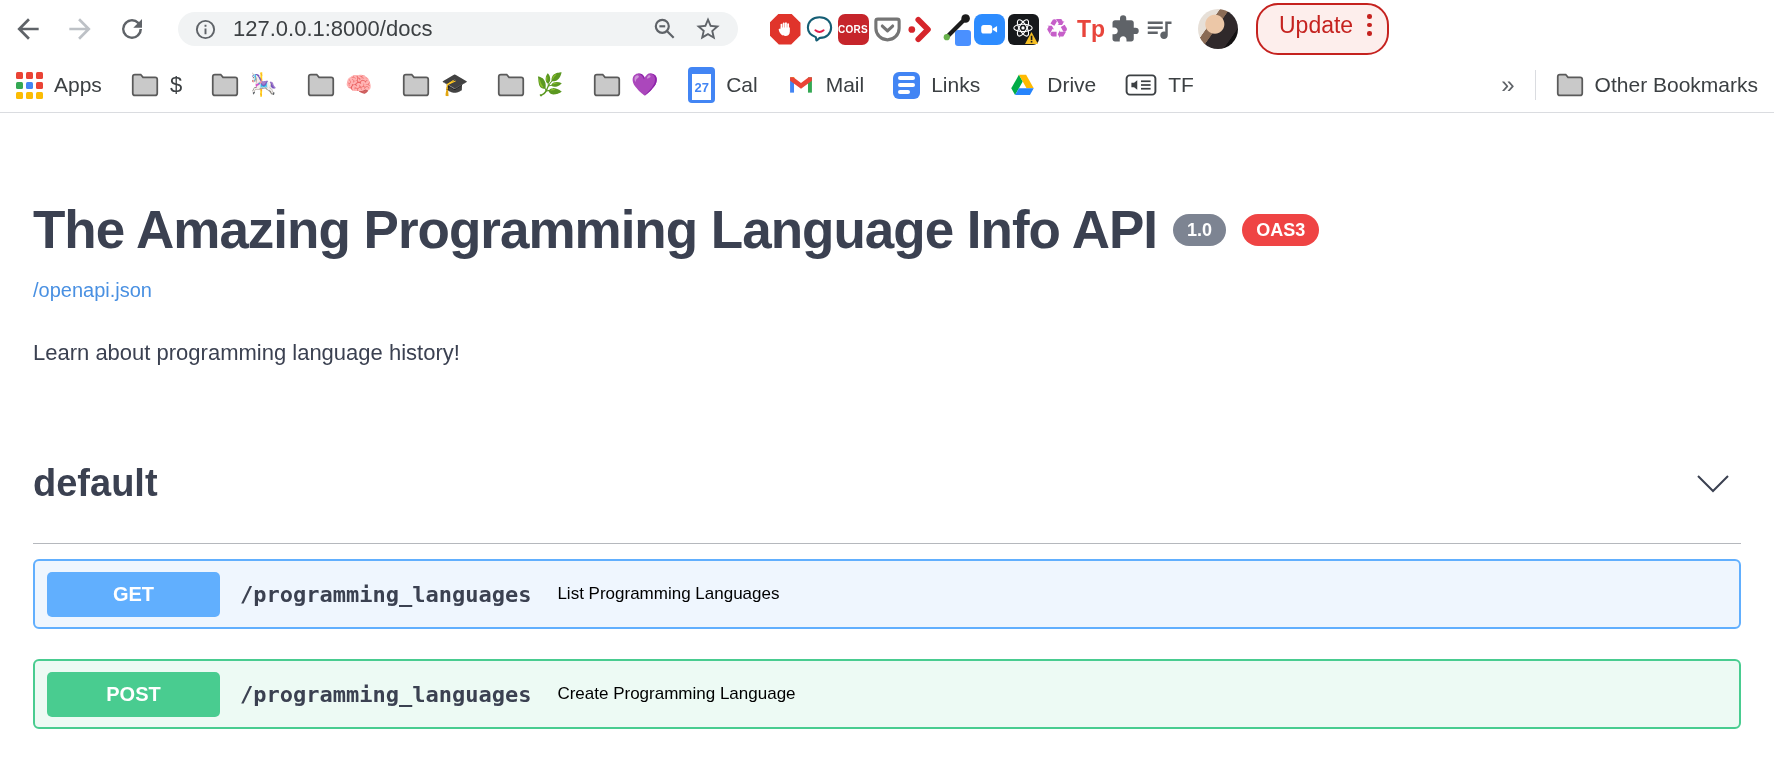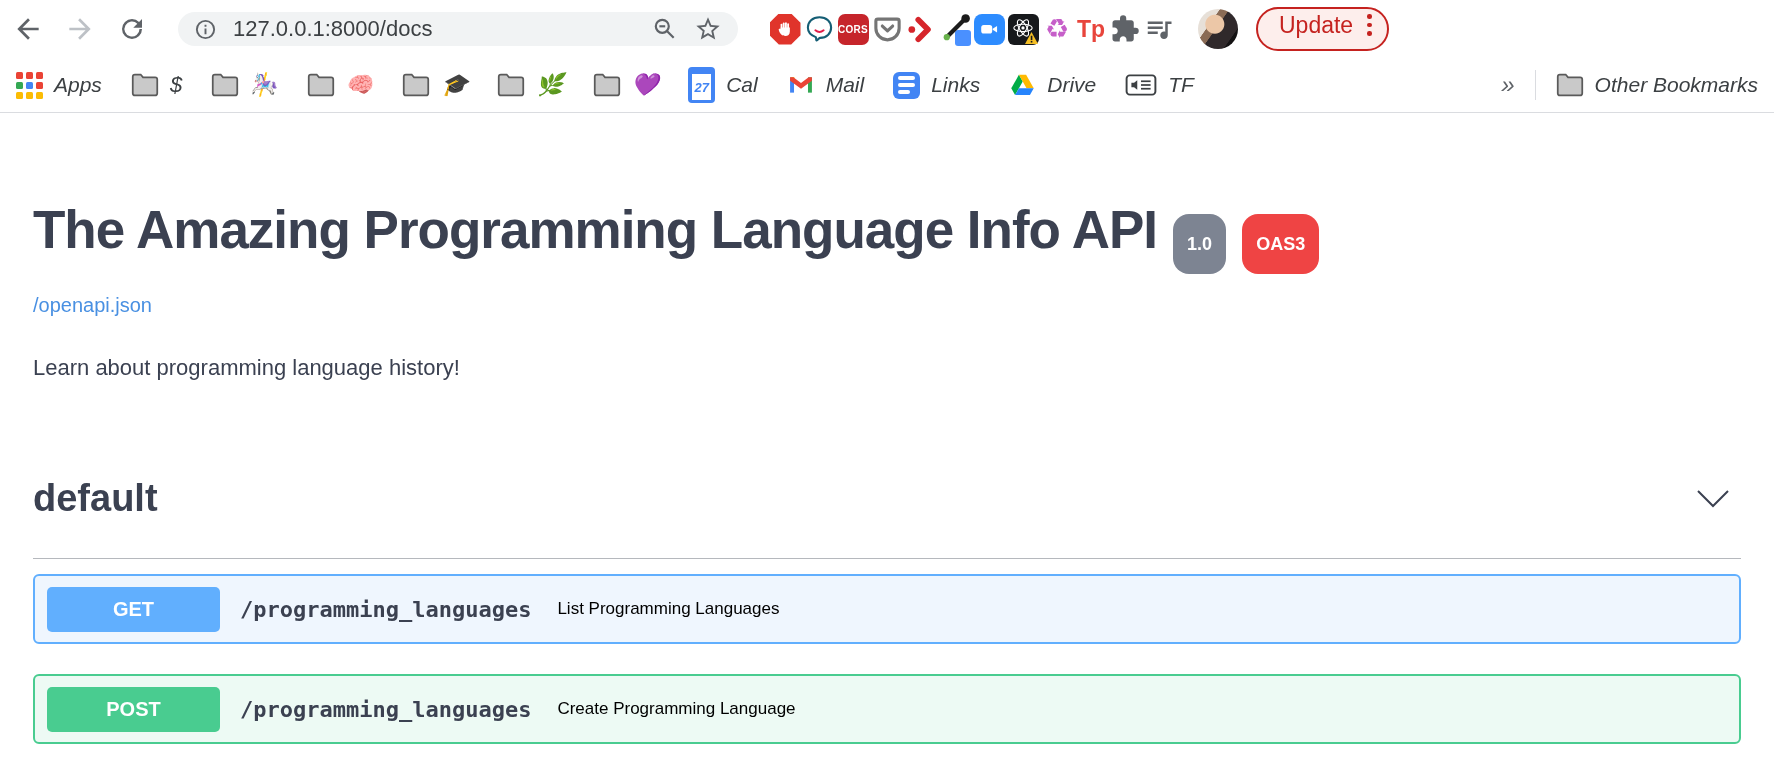--- a/index.html
+++ b/index.html
@@ -26,29 +26,29 @@
                display:flex; align-items:center; justify-content:center; }
   .recycle-glyph { font-size:27px; color:#c65fc9; line-height:1; }
   .tp-glyph { font-size:23px; font-weight:800; color:#e8453c; line-height:1; }
   .dropper-box { width:34px; height:34px; position:relative; }
   .dropper-box .blue-sq { position:absolute; right:1px; bottom:0; width:16px; height:16px;
                           background:#4a90ff; border-radius:3px; }
   .avatar { width:40px; height:40px; border-radius:50%; margin-left:22px; flex:none;
             background:
               radial-gradient(circle at 42% 38%, #ecc7a7 0 9px, rgba(0,0,0,0) 10px),
               linear-gradient(125deg, #e7e0d8 0 32%, #8a6b55 33% 46%, #30292b 47% 78%, #141213 79%); }
-  .update-pill { margin-left:18px; height:44px; border:2px solid #c5221f; border-radius:22px;
+  .update-pill { margin-left:18px; height:52px; border:2px solid #c5221f; border-radius:22px;
                  background:#fdeeec; display:flex; align-items:center; gap:14px; padding:0 15px 8px 21px; }
   .update-pill .label { color:#c5221f; font-size:23px; }
   .kebab { display:flex; flex-direction:column; gap:4px; }
   .kebab i { width:4.5px; height:4.5px; border-radius:50%; background:#c5221f; display:block; }
 
   
   .bookmarks { height:55px; display:flex; align-items:center; padding:0 16px;
-               border-bottom:1px solid #dadce0; background:#fff;font-style:italic; }
+               border-bottom:1px solid #dadce0; background:#fff; }
   .bm { display:flex; align-items:center; gap:11px; margin-right:29px; font-size:21px; color:#3c4043; }
   .bm .em { font-size:22px; line-height:1; }
   .apps-grid { display:grid; grid-template-columns:repeat(3,7px); grid-template-rows:repeat(3,7px); gap:3px; }
   .apps-grid i { border-radius:1.5px; display:block; }
   .cal-icon { width:27px; height:36px; background:#4285f4; border-radius:4px; position:relative; }
   .cal-icon .page { position:absolute; left:4px; right:4px; top:7px; bottom:3px; background:#fff;
                     display:flex; align-items:center; justify-content:center;
                     font-size:13px; font-weight:bold; color:#4285f4; }
   .links-icon { width:27px; height:27px; background:#4285f4; border-radius:6px;
                 display:flex; flex-direction:column; justify-content:center; gap:3.5px; padding:0 5px; }
@@ -57,21 +57,21 @@
   .bm-right { margin-left:auto; display:flex; align-items:center; }
   .overflow-chevron { font-size:24px; color:#5f6368; margin:0 20px 0 4px; }
   .bm-divider { width:1px; height:30px; background:#dadce0; margin-right:20px; }
 
   
   .swagger { padding:0 33px; }
   .title-row { margin-top:88px; display:flex; align-items:flex-start; gap:16px; }
   .title-row h1 { margin:0; font-size:53px; line-height:1.1; letter-spacing:-1px;
                   color:#3b4151; white-space:nowrap; }
   .badge { margin-top:13px; color:#fff; font-size:18px; font-weight:bold;
-           padding:21px 14px; border-radius:16px; line-height:1; flex:none; }
+           padding:7px 14px; border-radius:16px; line-height:1; flex:none; }
   .badge.ver { background:#7d8492; }
   .badge.oas { background:#ef4444; }
   .spec-link { display:inline-block; margin-top:20px; font-size:20px; color:#4990e2; text-decoration:none; }
   .desc { margin:38px 0 0 0; font-size:22px; color:#3b4151; }
   .tag-header { margin-top:96px; display:flex; align-items:center; justify-content:space-between;
                 padding:0 10px 38px 0; border-bottom:1px solid #b5b8bd; cursor:pointer; }
   .tag-header h3 { margin:0; font-size:38px; color:#3b4151; }
   .opblock { margin-top:15px; height:70px; border-radius:6px; display:flex; align-items:center;
              padding:0 12px; border:2px solid; }
   .opblock + .opblock { margin-top:30px; }

